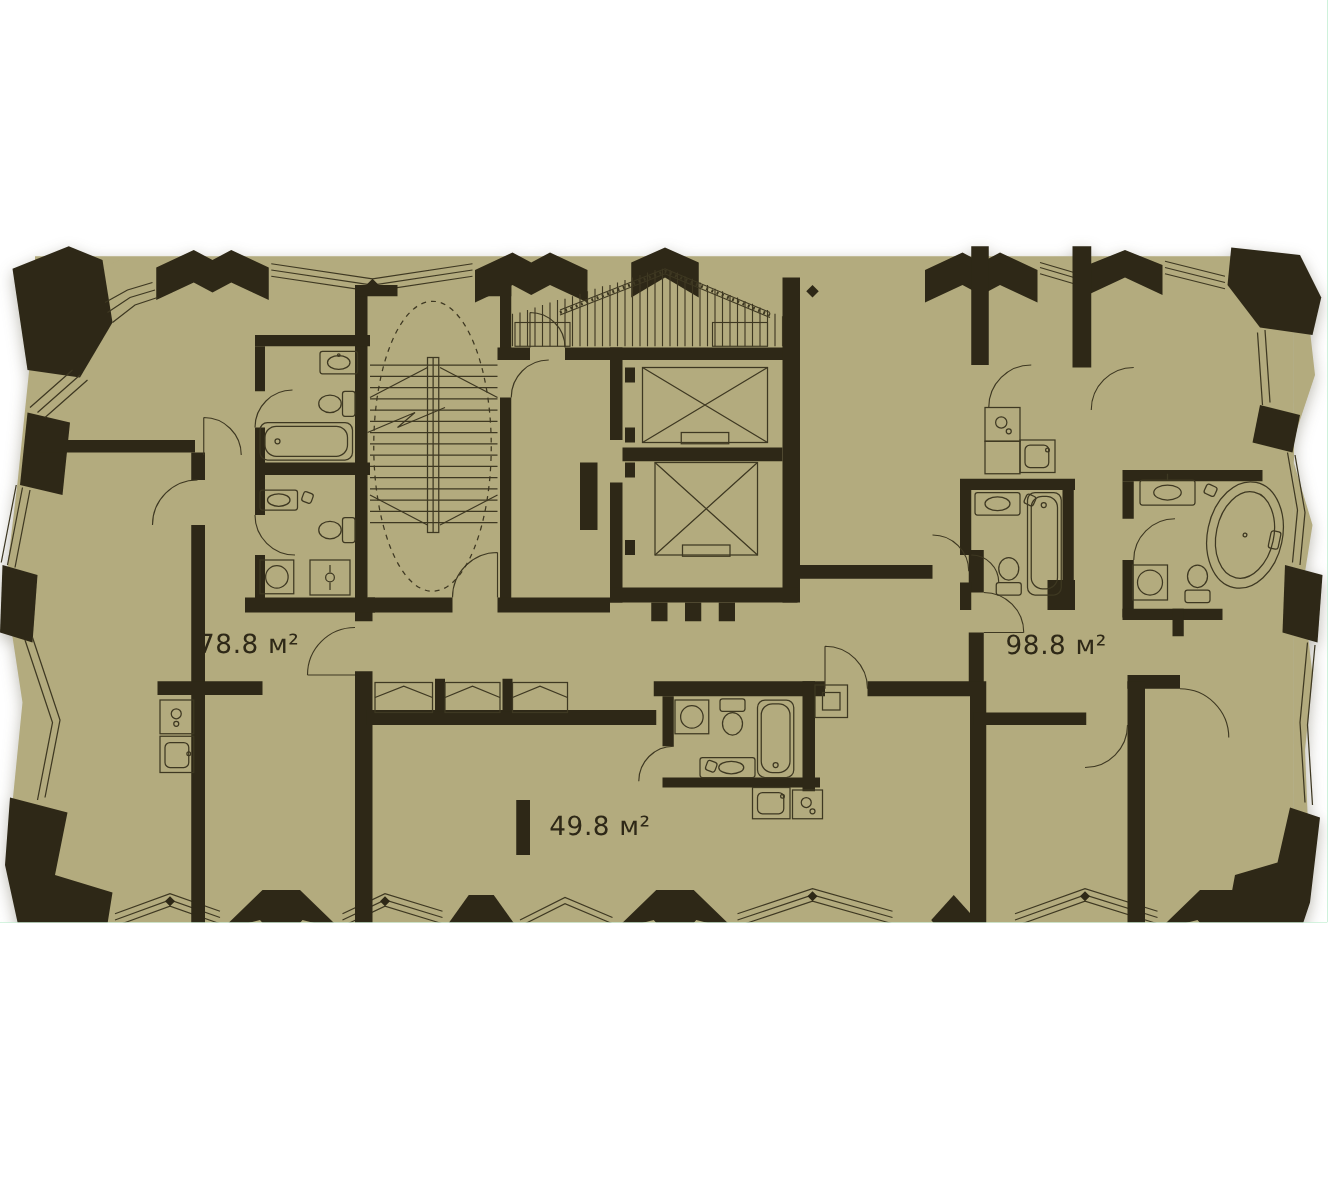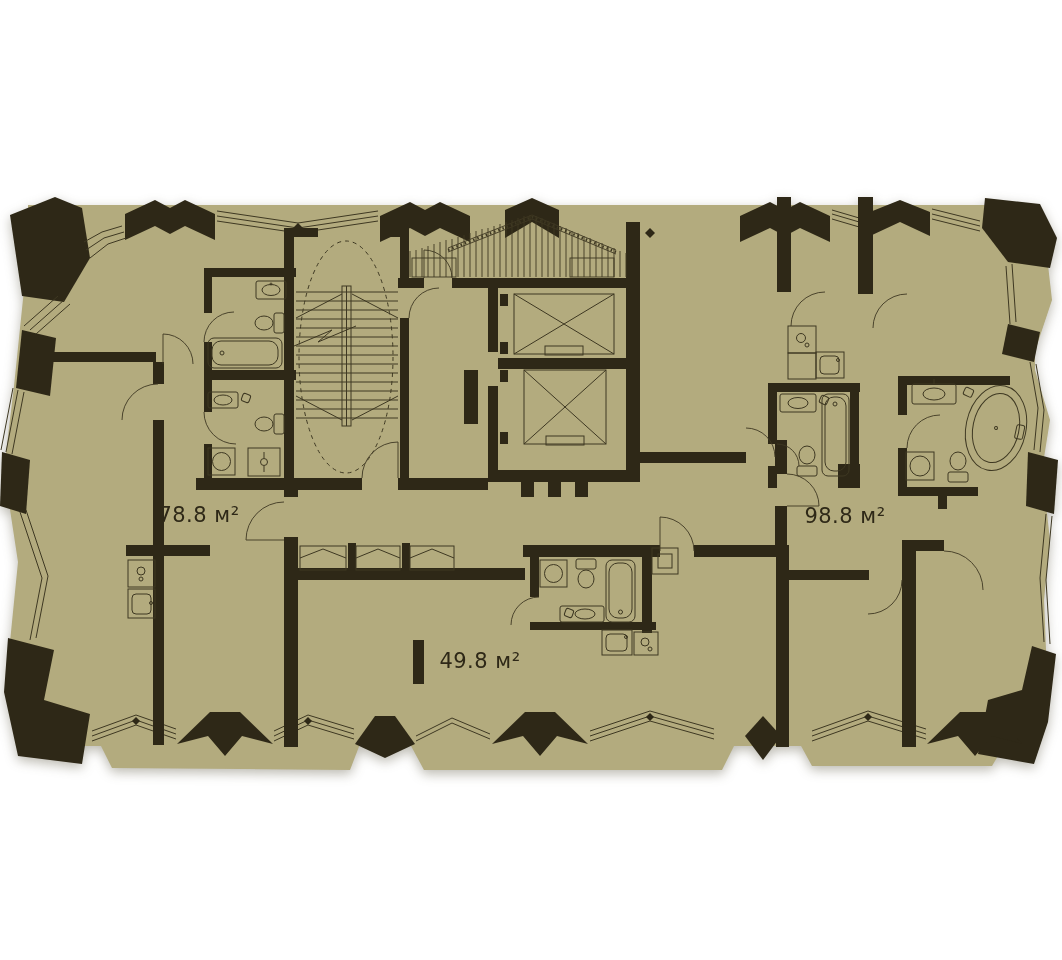--- a/index.html
+++ b/index.html
@@ -1,16 +1,16 @@
 <!DOCTYPE html>
 <html><head>
 <meta charset="utf-8">
 <style>
   html,body{margin:0;padding:0;background:#ffffff;}
-  .stage{width:1062px;height:960px;position:relative;background:#22c55e;overflow:hidden;}
+  .stage{width:1062px;height:738px;position:relative;background:#22c55e;overflow:hidden;}
   svg{display:block;}
   .shadowed{filter:drop-shadow(0 4px 6px rgba(60,54,30,0.35));}
   .arealabel{font-family:"DejaVu Sans","Liberation Sans",sans-serif;font-size:21px;font-weight:500;letter-spacing:.5px;}
   .thin{stroke-width:1;}
   .glaze{stroke-width:1;}
 </style>
 </head>
 <body>
 
 <div class="stage">

